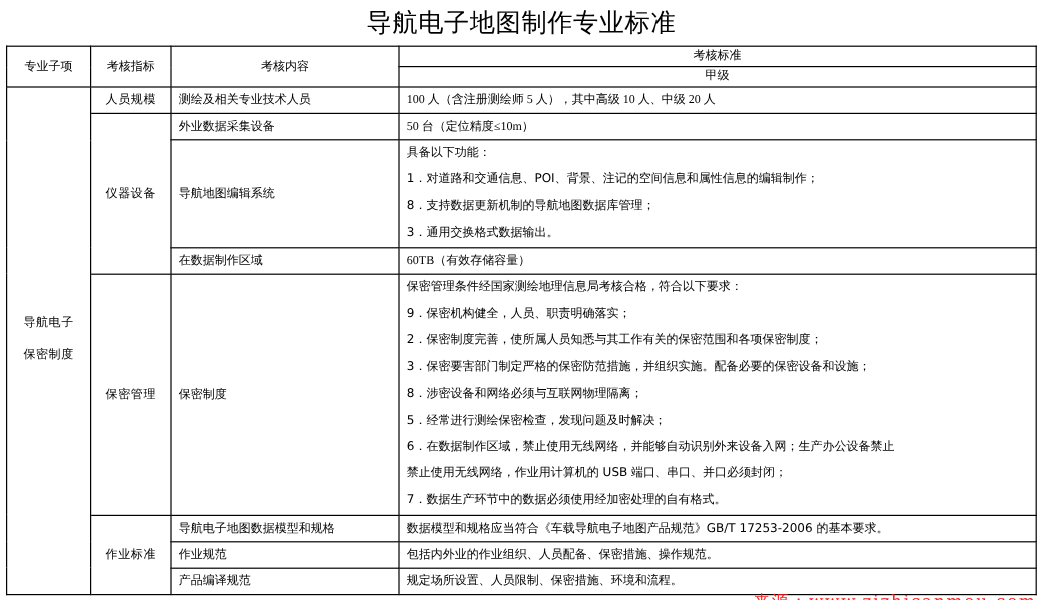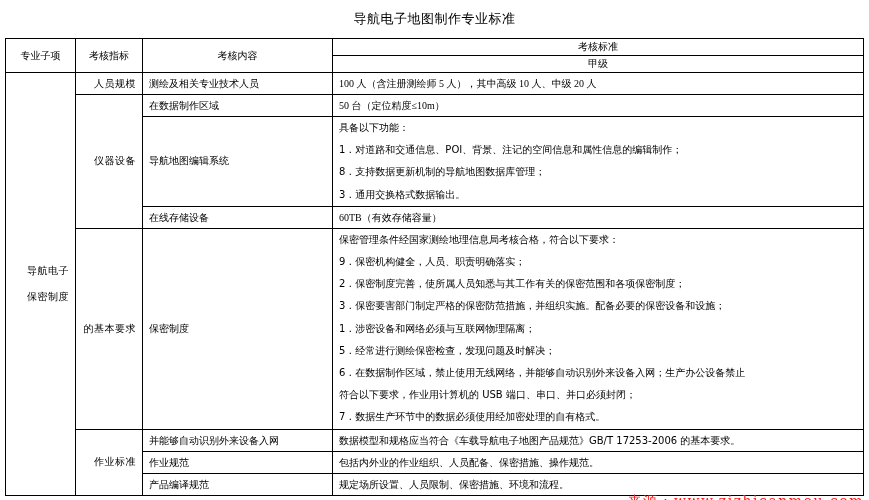--- a/index.html
+++ b/index.html
@@ -14,21 +14,21 @@
       overflow: hidden;
       font-family: "DejaVu Sans", "Liberation Sans", sans-serif;
       color: #000;
     }
     .page-title {
       position: absolute;
       left: 0;
       top: 8px;
       width: 869px;
       text-align: center;
-      font-size: 13px;
+      font-size: 21px;
       line-height: 22px;
       letter-spacing: 0.5px;
     }
     table.std {
       position: absolute;
       left: 5px;
       top: 38px;
       width: 858px;
       border-collapse: collapse;
       table-layout: fixed;
@@ -41,32 +41,32 @@
       vertical-align: middle;
       white-space: nowrap;
       overflow: hidden;
     }
     table.std th {
       text-align: center;
       height: 16px;
       line-height: 16px;
     }
     .hdr-tall { height: 33px !important; }
-    .c-center { text-align: right; }
+    .c-center { text-align: center; }
     .c-left { text-align: left; }
     .cell-h1 { height: 21px; line-height: 21px; }
     .cell-h2 { height: 21px; line-height: 21px; }
     .multi {
       line-height: 22.2px;
       padding-top: 0;
       padding-bottom: 0;
     }
     .multi .line { display: block; }
     .sub-cat { letter-spacing: 0.5px; }
-    .main-cat { line-height: 26px; letter-spacing: 0.5px; }
+    .main-cat { line-height: 26px; letter-spacing: 0.5px; font-family: Liberation Mono, monospace; }
     .watermark {
       position: absolute;
       right: 5px;
       top: 481px;
       font-family: "DejaVu Serif", "Liberation Serif", serif;
       font-size: 14px;
       color: #ff1a1a;
       letter-spacing: 1.5px;
       text-decoration: line-through;
       text-decoration-color: #000;
@@ -106,56 +106,56 @@
         <span style="display:block">导航电子</span>
         <span style="display:block">保密制度</span>
       </td>
       <td class="c-center sub-cat cell-h1">人员规模</td>
       <td class="c-left cell-h1">测绘及相关专业技术人员</td>
       <td class="c-left cell-h1 num">100 人（含注册测绘师 5 人），其中高级 10 人、中级 20 人</td>
     </tr>
 
     <tr>
       <td rowspan="3" class="c-center sub-cat">仪器设备</td>
-      <td class="c-left cell-h1">在数据制作区域</td>
+      <td class="c-left cell-h1">外业数据采集设备</td>
       <td class="c-left cell-h1 num">50 台（定位精度≤10m）</td>
     </tr>
     <tr>
       <td class="c-left">导航地图编辑系统</td>
       <td class="c-left multi" style="height:88px">
         <span class="line">具备以下功能：</span>
         <span class="line">1．对道路和交通信息、POI、背景、注记的空间信息和属性信息的编辑制作；</span>
         <span class="line">8．支持数据更新机制的导航地图数据库管理；</span>
         <span class="line">3．通用交换格式数据输出。</span>
       </td>
     </tr>
     <tr>
-      <td class="c-left cell-h1">在线存储设备</td>
+      <td class="c-left cell-h1">在数据制作区域</td>
       <td class="c-left cell-h1 num">60TB（有效存储容量）</td>
     </tr>
 
     <tr>
-      <td class="c-center sub-cat">的基本要求</td>
+      <td class="c-center sub-cat">保密管理</td>
       <td class="c-left">保密制度</td>
       <td class="c-left multi" style="height:199px">
         <span class="line">保密管理条件经国家测绘地理信息局考核合格，符合以下要求：</span>
         <span class="line">9．保密机构健全，人员、职责明确落实；</span>
         <span class="line">2．保密制度完善，使所属人员知悉与其工作有关的保密范围和各项保密制度；</span>
         <span class="line">3．保密要害部门制定严格的保密防范措施，并组织实施。配备必要的保密设备和设施；</span>
-        <span class="line">1．涉密设备和网络必须与互联网物理隔离；</span>
+        <span class="line">8．涉密设备和网络必须与互联网物理隔离；</span>
         <span class="line">5．经常进行测绘保密检查，发现问题及时解决；</span>
         <span class="line">6．在数据制作区域，禁止使用无线网络，并能够自动识别外来设备入网；生产办公设备禁止</span>
-        <span class="line">符合以下要求，作业用计算机的 USB 端口、串口、并口必须封闭；</span>
+        <span class="line">禁止使用无线网络，作业用计算机的 USB 端口、串口、并口必须封闭；</span>
         <span class="line">7．数据生产环节中的数据必须使用经加密处理的自有格式。</span>
       </td>
     </tr>
 
     <tr>
       <td rowspan="3" class="c-center sub-cat">作业标准</td>
-      <td class="c-left cell-h2">并能够自动识别外来设备入网</td>
+      <td class="c-left cell-h2">导航电子地图数据模型和规格</td>
       <td class="c-left cell-h2">数据模型和规格应当符合《车载导航电子地图产品规范》GB/T 17253-2006 的基本要求。</td>
     </tr>
     <tr>
       <td class="c-left cell-h2">作业规范</td>
       <td class="c-left cell-h2">包括内外业的作业组织、人员配备、保密措施、操作规范。</td>
     </tr>
     <tr>
       <td class="c-left cell-h2">产品编译规范</td>
       <td class="c-left cell-h2">规定场所设置、人员限制、保密措施、环境和流程。</td>
     </tr>

